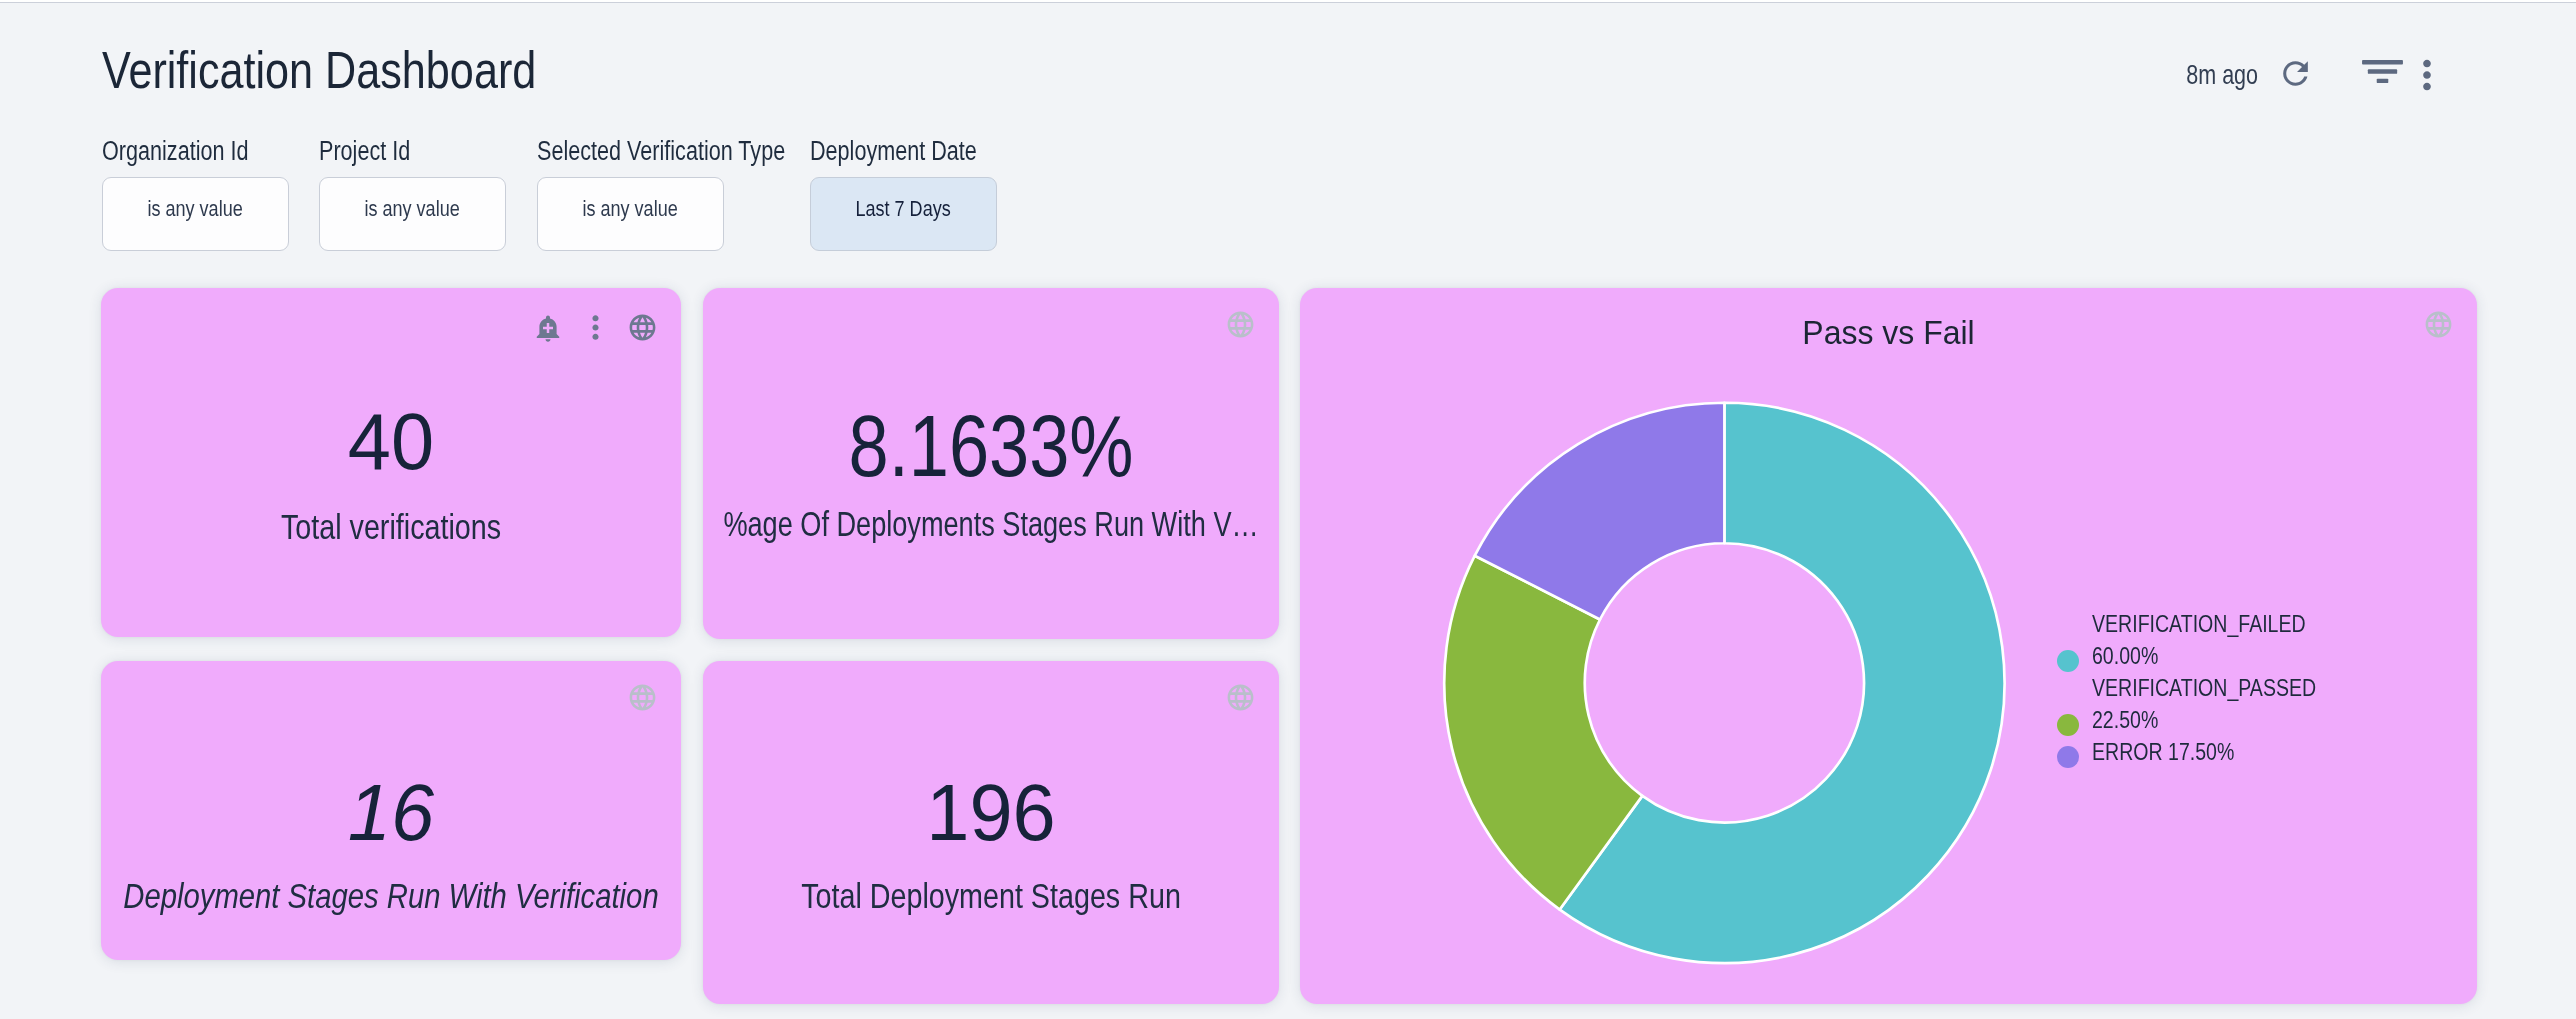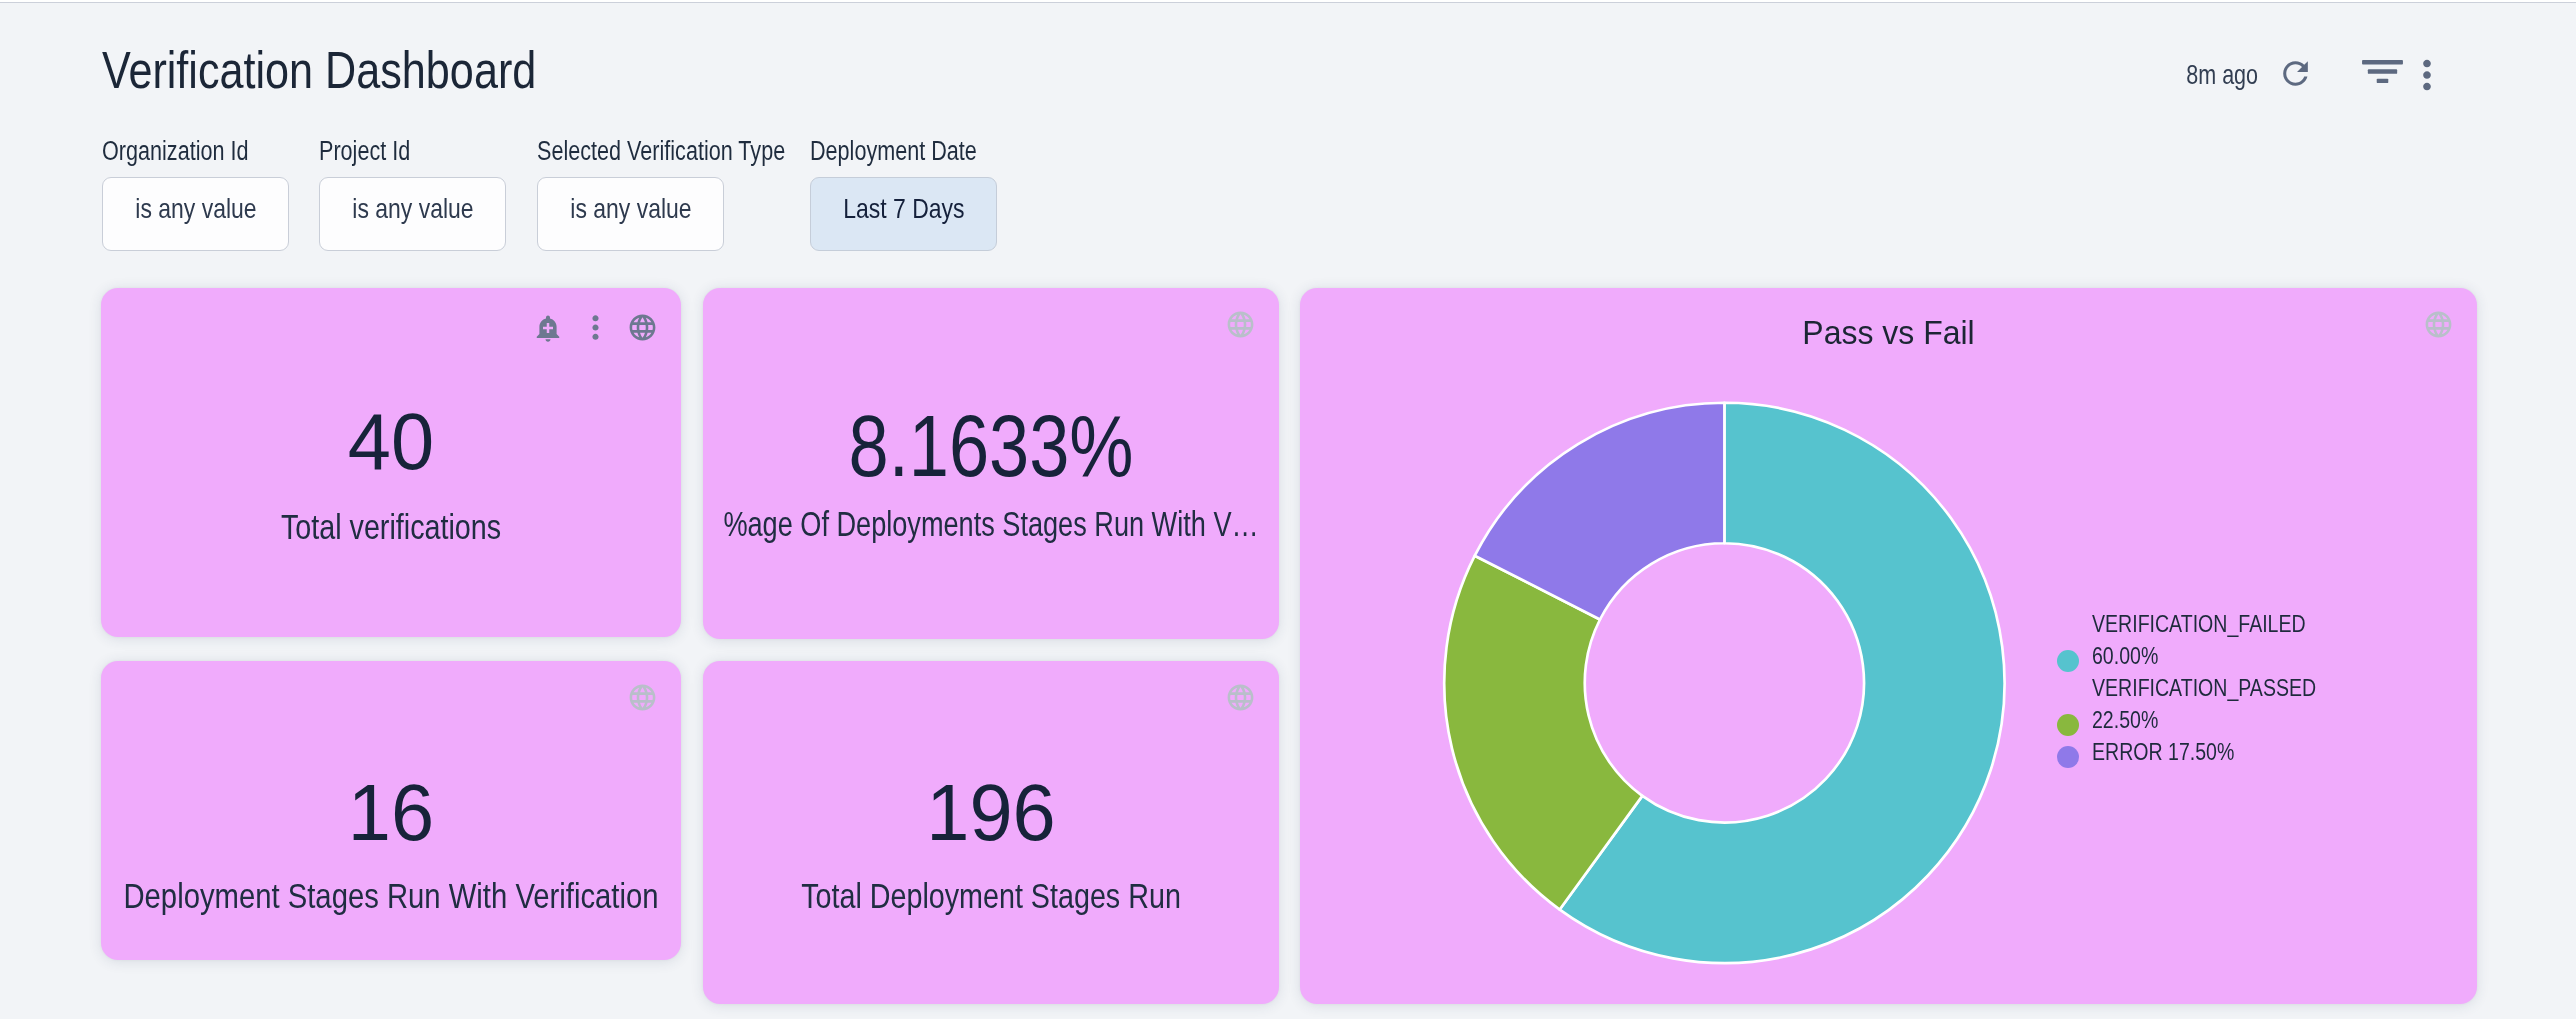--- a/index.html
+++ b/index.html
@@ -37,21 +37,21 @@
     transform:scaleX(0.80); transform-origin:left top;
     position:relative; top:5.3px;
   }
   .filter-btn {
     margin-top:16px;
     width:187px; height:74px;
     background:#fdfdfe;
     border:1.8px solid #c9ced8;
     border-radius:9px;
     font-family:"Liberation Sans", sans-serif;
-    font-size:28px; color:#2e3a4e;
+    font-size:22px; color:#2e3a4e;
     display:flex; align-items:center; justify-content:center;
     cursor:pointer;
   }
   .filter-btn .btn-txt { display:inline-block; transform:scaleX(0.82); white-space:nowrap; position:relative; top:-4.4px; }
   .filter-btn.active {
     background:#dbe7f4;
     border-color:#c5cdd9;
     color:#15213b;
   }
   #filter-0 { left:102px; }
@@ -59,21 +59,21 @@
   #filter-2 { left:537px; }
   #filter-3 { left:810px; }
 
   
   .card {
     position:absolute; background:#f0abfc; border-radius:17px;
     box-shadow:0 1.8px 12.5px rgba(45,60,90,0.12), 0 0 2.7px rgba(45,60,90,0.06);
   }
   #card-0 { left:101px;  top:288px; width:580px;  height:349px;padding-left:12px; }
   #card-1 { left:703px;  top:288px; width:576px;  height:351px; }
-  #card-2 { left:101px;  top:661px; width:580px;  height:299px; }
+  #card-2 { left:101px;  top:661px; width:580px;  height:299px;font-style:italic; }
   #card-3 { left:703px;  top:661px; width:576px;  height:343px; }
   #card-chart { left:1300px; top:288px; width:1177px; height:716px; }
 
   .kpi-value {
     position:absolute; left:50%; text-align:center;
     top:114px; line-height:1; font-size:80px; color:#17233a;
     white-space:nowrap;
     transform:translateX(-50%) scaleX(0.97);
   }
   .kpi-value.condensed { font-size:88px; transform:translateX(-50%) scaleX(0.82); }

